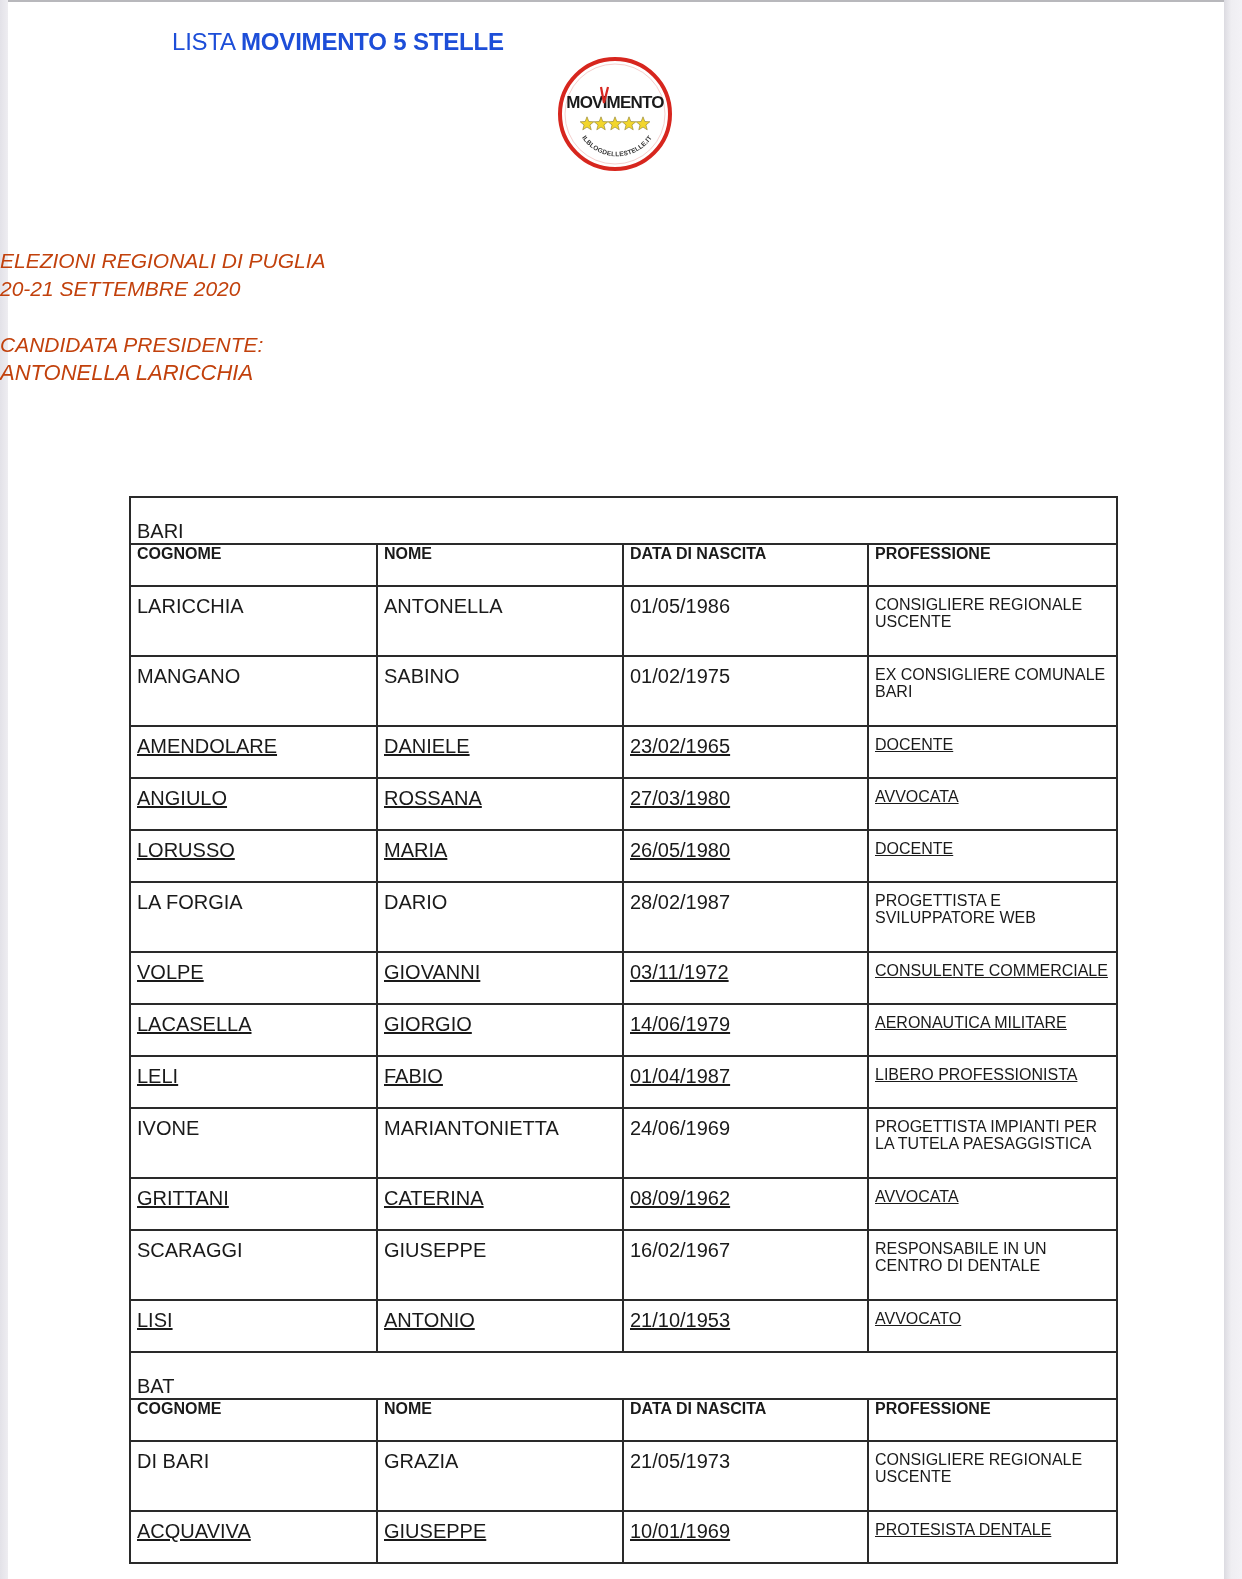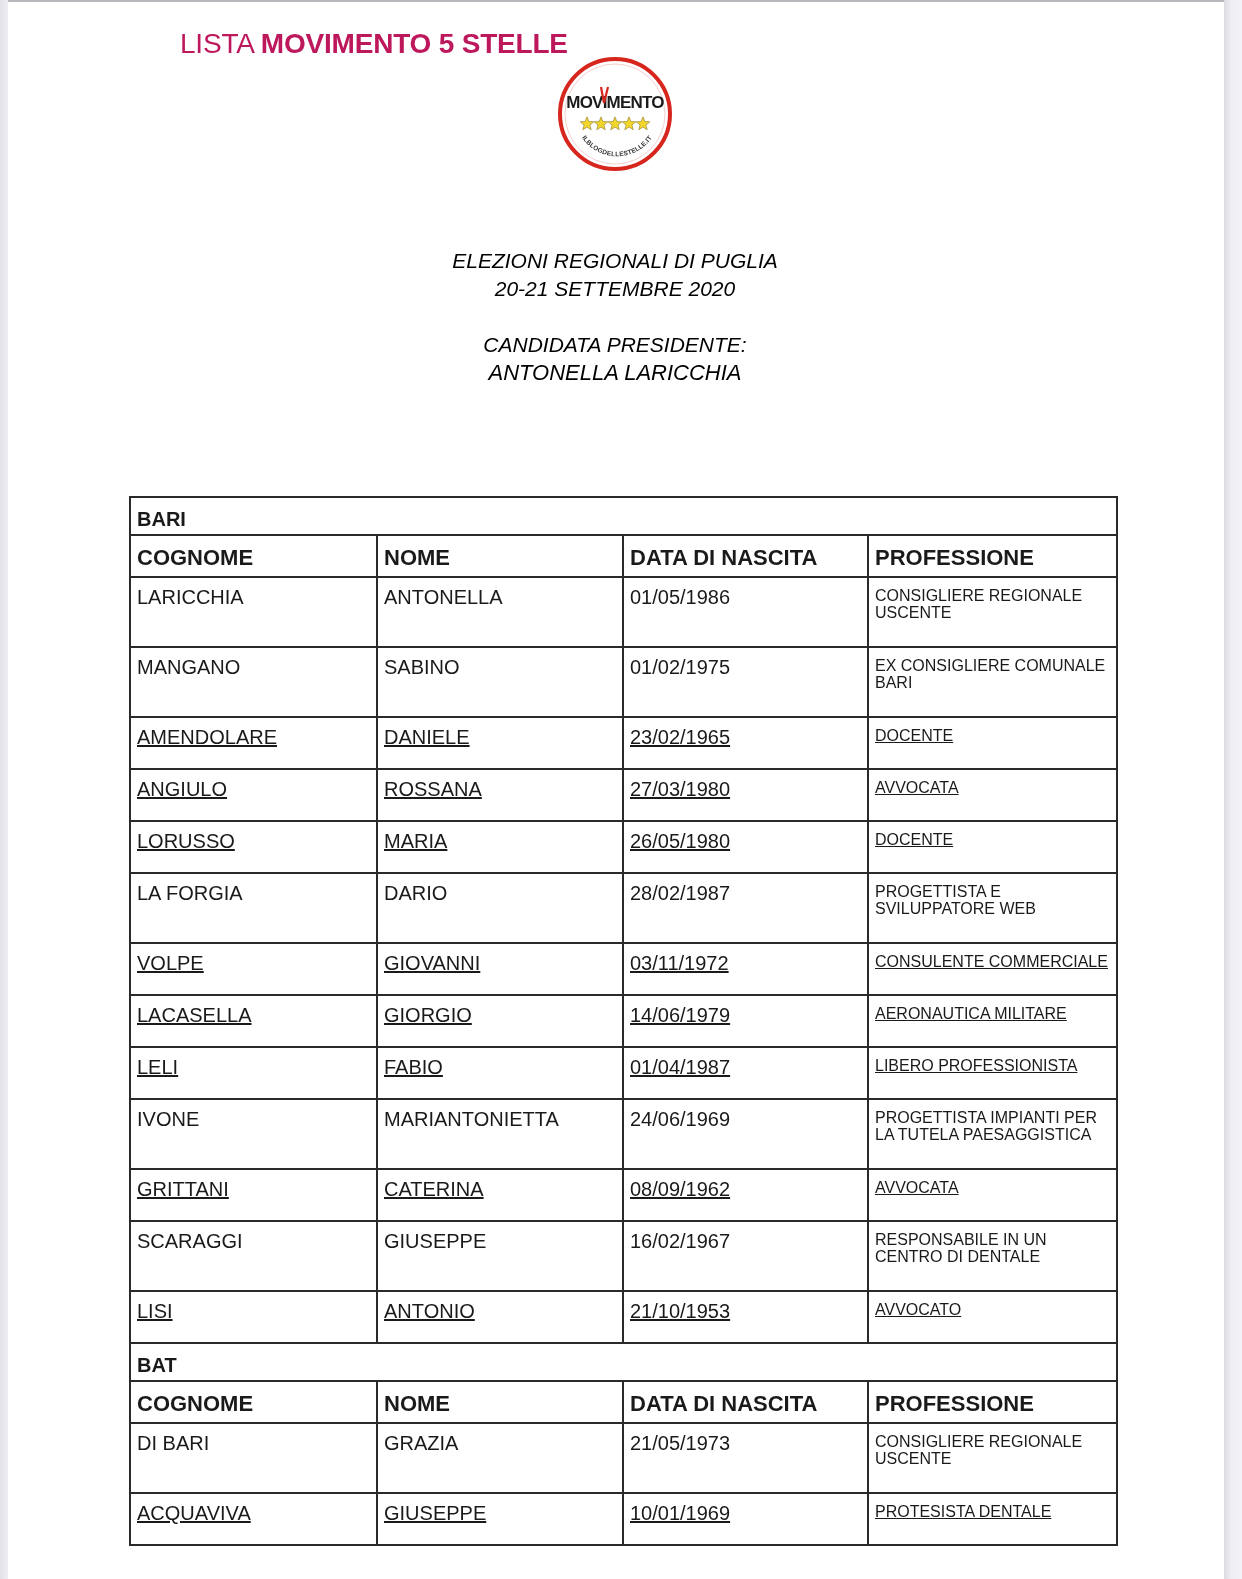--- a/index.html
+++ b/index.html
@@ -15,31 +15,31 @@
     }
     .gutter-right {
       position: absolute; right: 0; top: 0; width: 18px; height: 1579px;
       background: linear-gradient(to right, #dcdbe1, #efeef2 40%, #f3f2f6);
     }
     .top-line {
       position: absolute; left: 0; top: 0; width: 1242px; height: 2px;
       background: #b8b8bc;
     }
     .list-title {
-      position: absolute; left: 180px; top: 28px;
-      font-size: 28px; letter-spacing: -0.2px; color: #be185d;
+      position: absolute; left: 172px; top: 28px;
+      font-size: 24px; letter-spacing: -0.2px; color: #1d4ed8;
       white-space: nowrap;
     }
     .list-title b { font-weight: 700; }
     .logo {
       position: absolute; left: 557px; top: 56px; width: 116px; height: 116px;
     }
     .heading-block {
-      position: absolute; left: 0; width: 1230px; text-align: center;
-      font-style: italic; font-size: 21px; color: #000000; line-height: 28px;
+      position: absolute; left: 0; width: 1230px; 
+      font-style: italic; font-size: 21px; color: #c2410c; line-height: 28px;
     }
     .heading-1 { top: 247px; }
     .heading-2 { top: 331px; }
     .heading-2 .president { font-weight: 400; font-size: 22px; }
 
     table.candidates {
       position: absolute; left: 129px; top: 496px;
       border-collapse: collapse; table-layout: fixed;
       width: 987px;
     }
@@ -48,22 +48,22 @@
       vertical-align: top;
       padding: 0 6px;
       font-size: 20px;
       color: #1a1a1a;
       overflow: hidden;
     }
     col.c1 { width: 247px; }
     col.c2 { width: 246px; }
     col.c3 { width: 245px; }
     col.c4 { width: 249px; }
-    tr.section td { height: 38px; font-weight: 700; padding-top: 10px; box-sizing: border-box; font-size: 20px; margin-left: 11px; }
-    tr.hdr td { height: 42px; font-weight: 700; padding-top: 9px; box-sizing: border-box; font-size: 22px; }
+    tr.section td { height: 38px; font-weight: 400; padding-top: 22px; box-sizing: border-box; font-size: 20px; margin-left: 11px; }
+    tr.hdr td { height: 42px; font-weight: 700; box-sizing: border-box; font-size: 16px; }
     tr.r1 td { height: 52px; padding-top: 8px; box-sizing: border-box; text-decoration: underline; }
     tr.r2 td { height: 70px; padding-top: 8px; box-sizing: border-box; }
     td.prof { font-size: 16px !important; line-height: 17px; padding-top: 9px !important; margin-top: 34px; }
     tr.r1 td.prof { padding-top: 9px !important; }
   </style>
 </head>
 <body>
 
 <div class="top-line"></div>
 <div class="gutter-left"></div>

